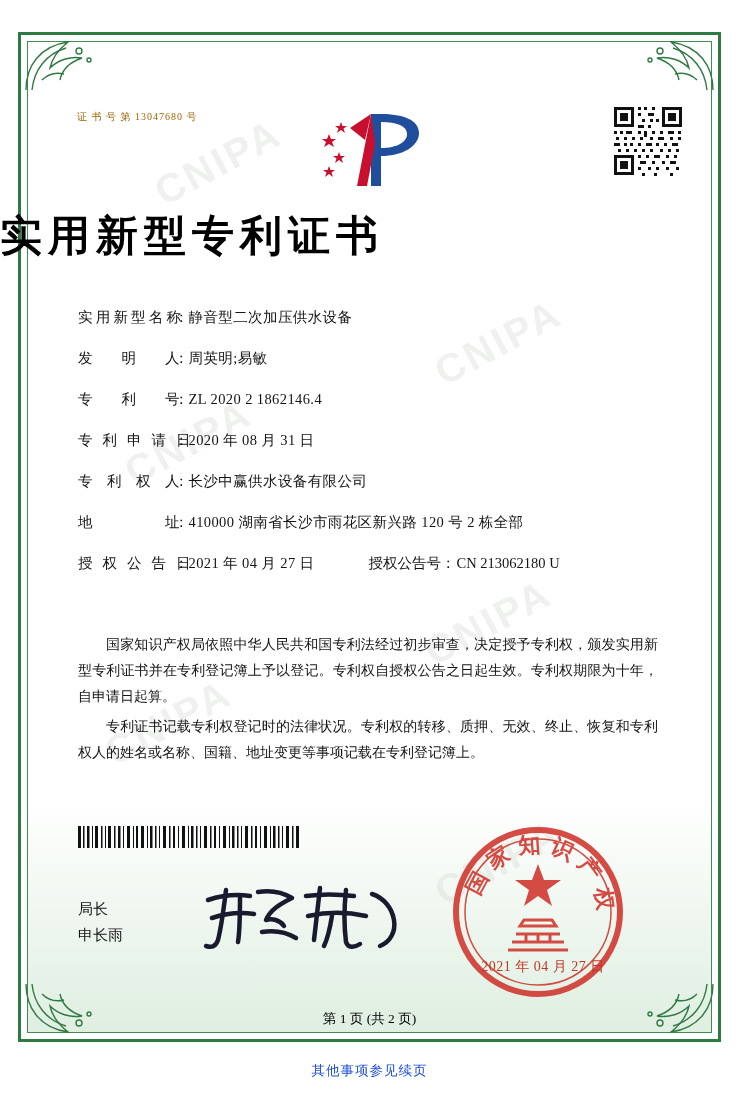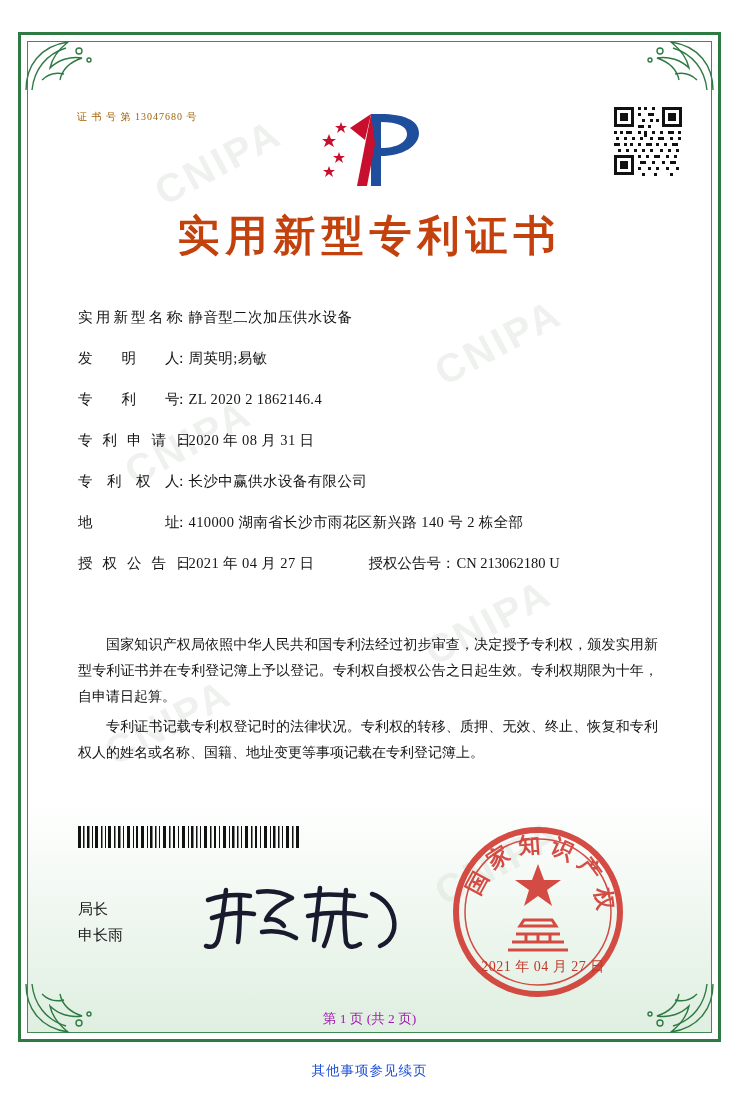--- a/index.html
+++ b/index.html
@@ -106,25 +106,24 @@
     height: 82px;
   }
   .emblem svg { display: block; }
 
   
   .title {
     position: absolute;
     left: 0;
     top: 208px;
     width: 739px;
-    text-align: center;
     font-size: 42px;
     font-weight: 700;
     letter-spacing: 6px;
-    color: #c2410c;
+    color: #000000;
     font-family: "Liberation Serif", "DejaVu Serif", serif;
   }
 
   
   .fields {
     position: absolute;
     left: 78px;
     top: 308px;
     width: 580px;
   }
@@ -220,21 +219,21 @@
   }
 
   
   .page-num {
     position: absolute;
     left: 0;
     top: 1010px;
     width: 739px;
     text-align: center;
     font-size: 13.5px;
-    color: #a21caf;
+    color: #000000;
   }
   .footer-note {
     position: absolute;
     left: 0;
     top: 1062px;
     width: 739px;
     text-align: center;
     font-size: 13.5px;
     color: #1d4ed8;
     letter-spacing: 1px;
@@ -429,21 +428,21 @@
 
     <div class="field-row">
       <span class="field-label">专　利　权　人</span>
       <span class="field-colon">：</span>
       <span class="field-value">长沙中赢供水设备有限公司</span>
     </div>
 
     <div class="field-row">
       <span class="field-label">地　　　　　址</span>
       <span class="field-colon">：</span>
-      <span class="field-value">410000 湖南省长沙市雨花区新兴路 140 号 2 栋全部</span>
+      <span class="field-value">410000 湖南省长沙市雨花区新兴路 120 号 2 栋全部</span>
     </div>
 
     <div class="field-row split">
       <span class="field-label sp3">授 权 公 告 日</span>
       <span class="field-colon">：</span>
       <span class="field-value">2021 年 04 月 27 日</span>
       <span class="field-second-label">授权公告号：</span>
       <span class="field-second-value">CN 213062180 U</span>
     </div>
   </div>

